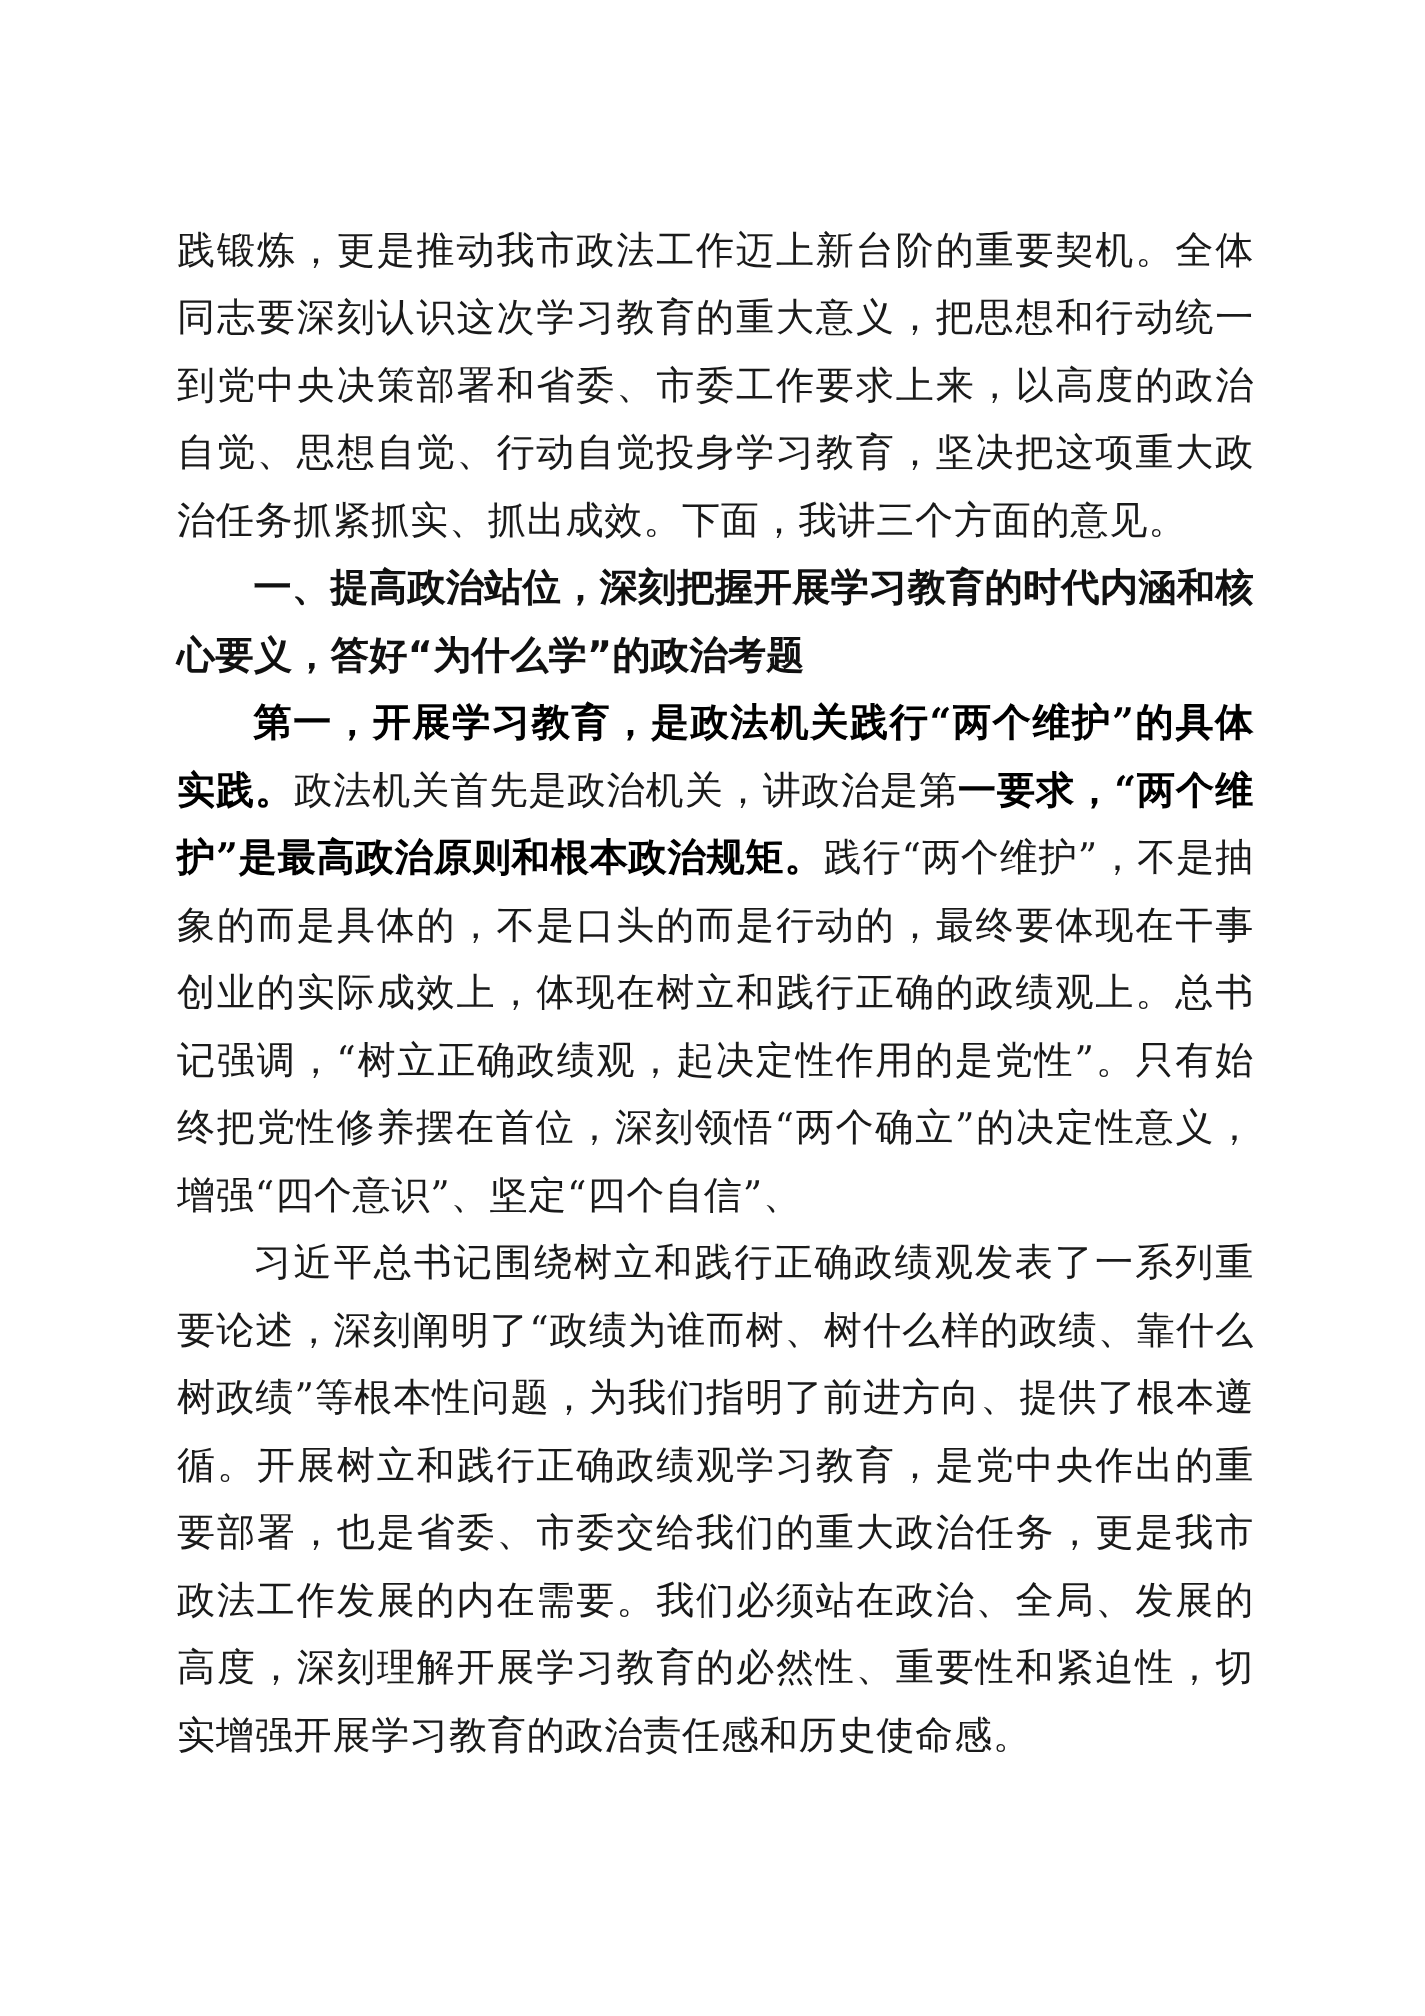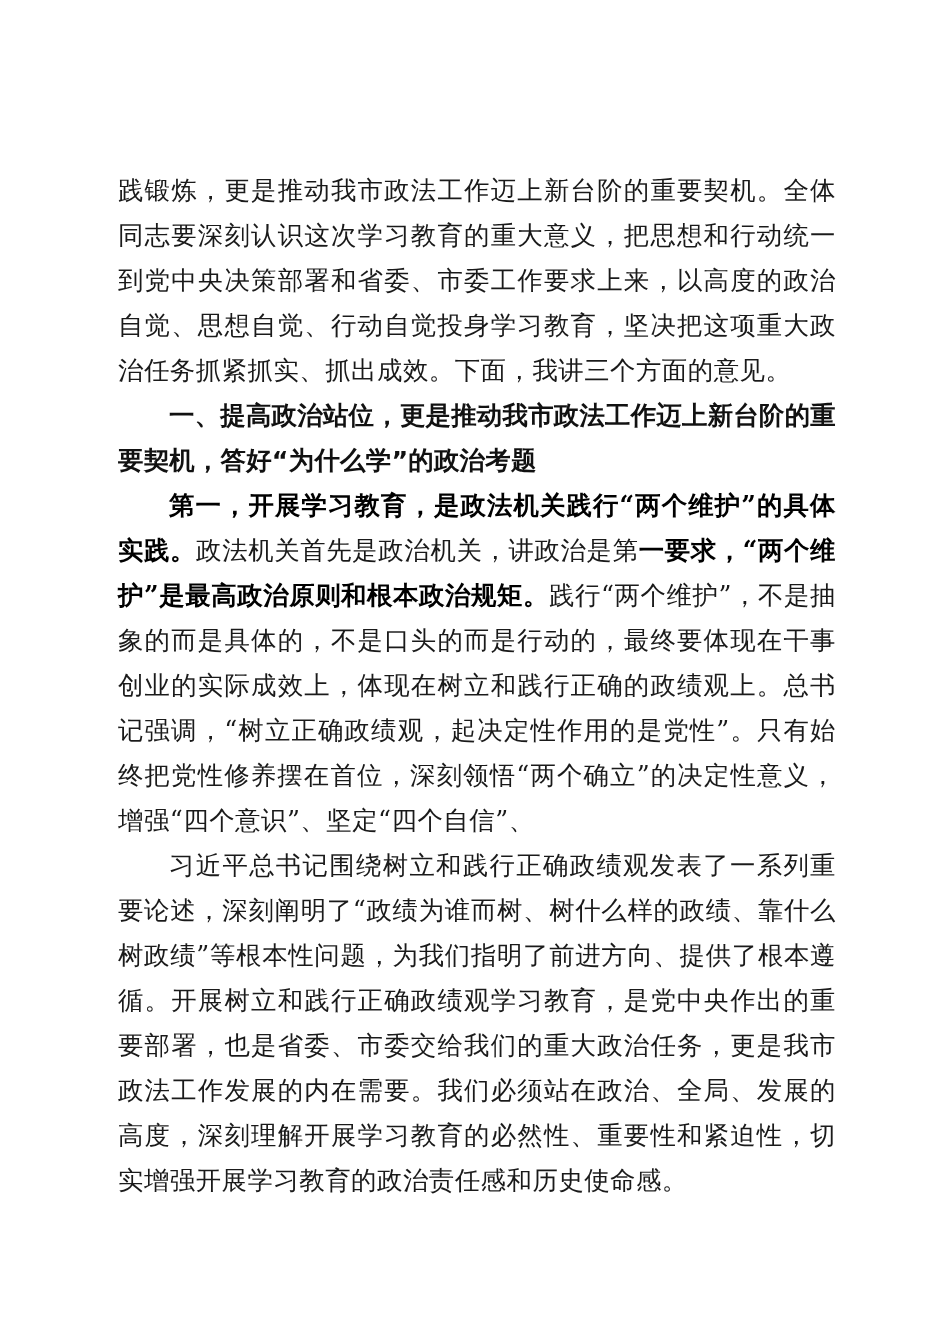--- a/index.html
+++ b/index.html
@@ -13,21 +13,21 @@
     width: 950px;
     height: 1344px;
     background: #ffffff;
     overflow: hidden;
     box-sizing: border-box;
   }
 
   .content {
     position: absolute;
     left: 118px;
-    top: 168px;
+    top: 144px;
     width: 718px;
   }
 
   
   .para {
     font-family: "DejaVu Serif", "Liberation Serif", serif;
     font-size: 25.4px;
     line-height: 45px;
     color: #1a1a1a;
     text-align: justify;
@@ -70,21 +70,21 @@
   }
 </style>
 </head>
 <body>
 
 <div class="page">
   <div class="content">
 
     <p class="para">践锻炼，更是推动我市政法工作迈上新台阶的重要契机。全体同志要深刻认识这次学习教育的重大意义，把思想和行动统一到党中央决策部署和省委、市委工作要求上来，以高度的政治自觉、思想自觉、行动自觉投身学习教育，坚决把这项重大政治任务抓紧抓实、抓出成效。下面，我讲三个方面的意见。</p>
 
-    <p class="heading">一、提高政治站位，更是推动我市政法工作迈上新台阶的重要契机，答好“为什么学”的政治考题</p>
+    <p class="heading">一、提高政治站位，深刻把握开展学习教育的时代内涵和核心要义，答好“为什么学”的政治考题</p>
 
     <p class="para indent">
       <span class="run b">第一，开展学习教育，是政法机关践行“两个维护”的具体实践。</span><span class="run">政法机关首先是政治机关，讲政治是第</span><span class="run b">一要求，“两个维护”是最高政治原则和根本政治规矩。</span><span class="run">践行“两个维护”，不是抽象的而是具体的，不是口头的而是行动的，最终要体现在干事创业的实际成效上，体现在树立和践行正确的政绩观上。总书记强调，“树立正确政绩观，起决定性作用的是党性”。只有始终把党性修养摆在首位，深刻领悟“两个确立”的决定性意义，增强“四个意识”、坚定“四个自信”、</span>
     </p>
 
     <p class="para indent">习近平总书记围绕树立和践行正确政绩观发表了一系列重要论述，深刻阐明了“政绩为谁而树、树什么样的政绩、靠什么树政绩”等根本性问题，为我们指明了前进方向、提供了根本遵循。开展树立和践行正确政绩观学习教育，是党中央作出的重要部署，也是省委、市委交给我们的重大政治任务，更是我市政法工作发展的内在需要。我们必须站在政治、全局、发展的高度，深刻理解开展学习教育的必然性、重要性和紧迫性，切实增强开展学习教育的政治责任感和历史使命感。</p>
 
   </div>
 </div>
 

